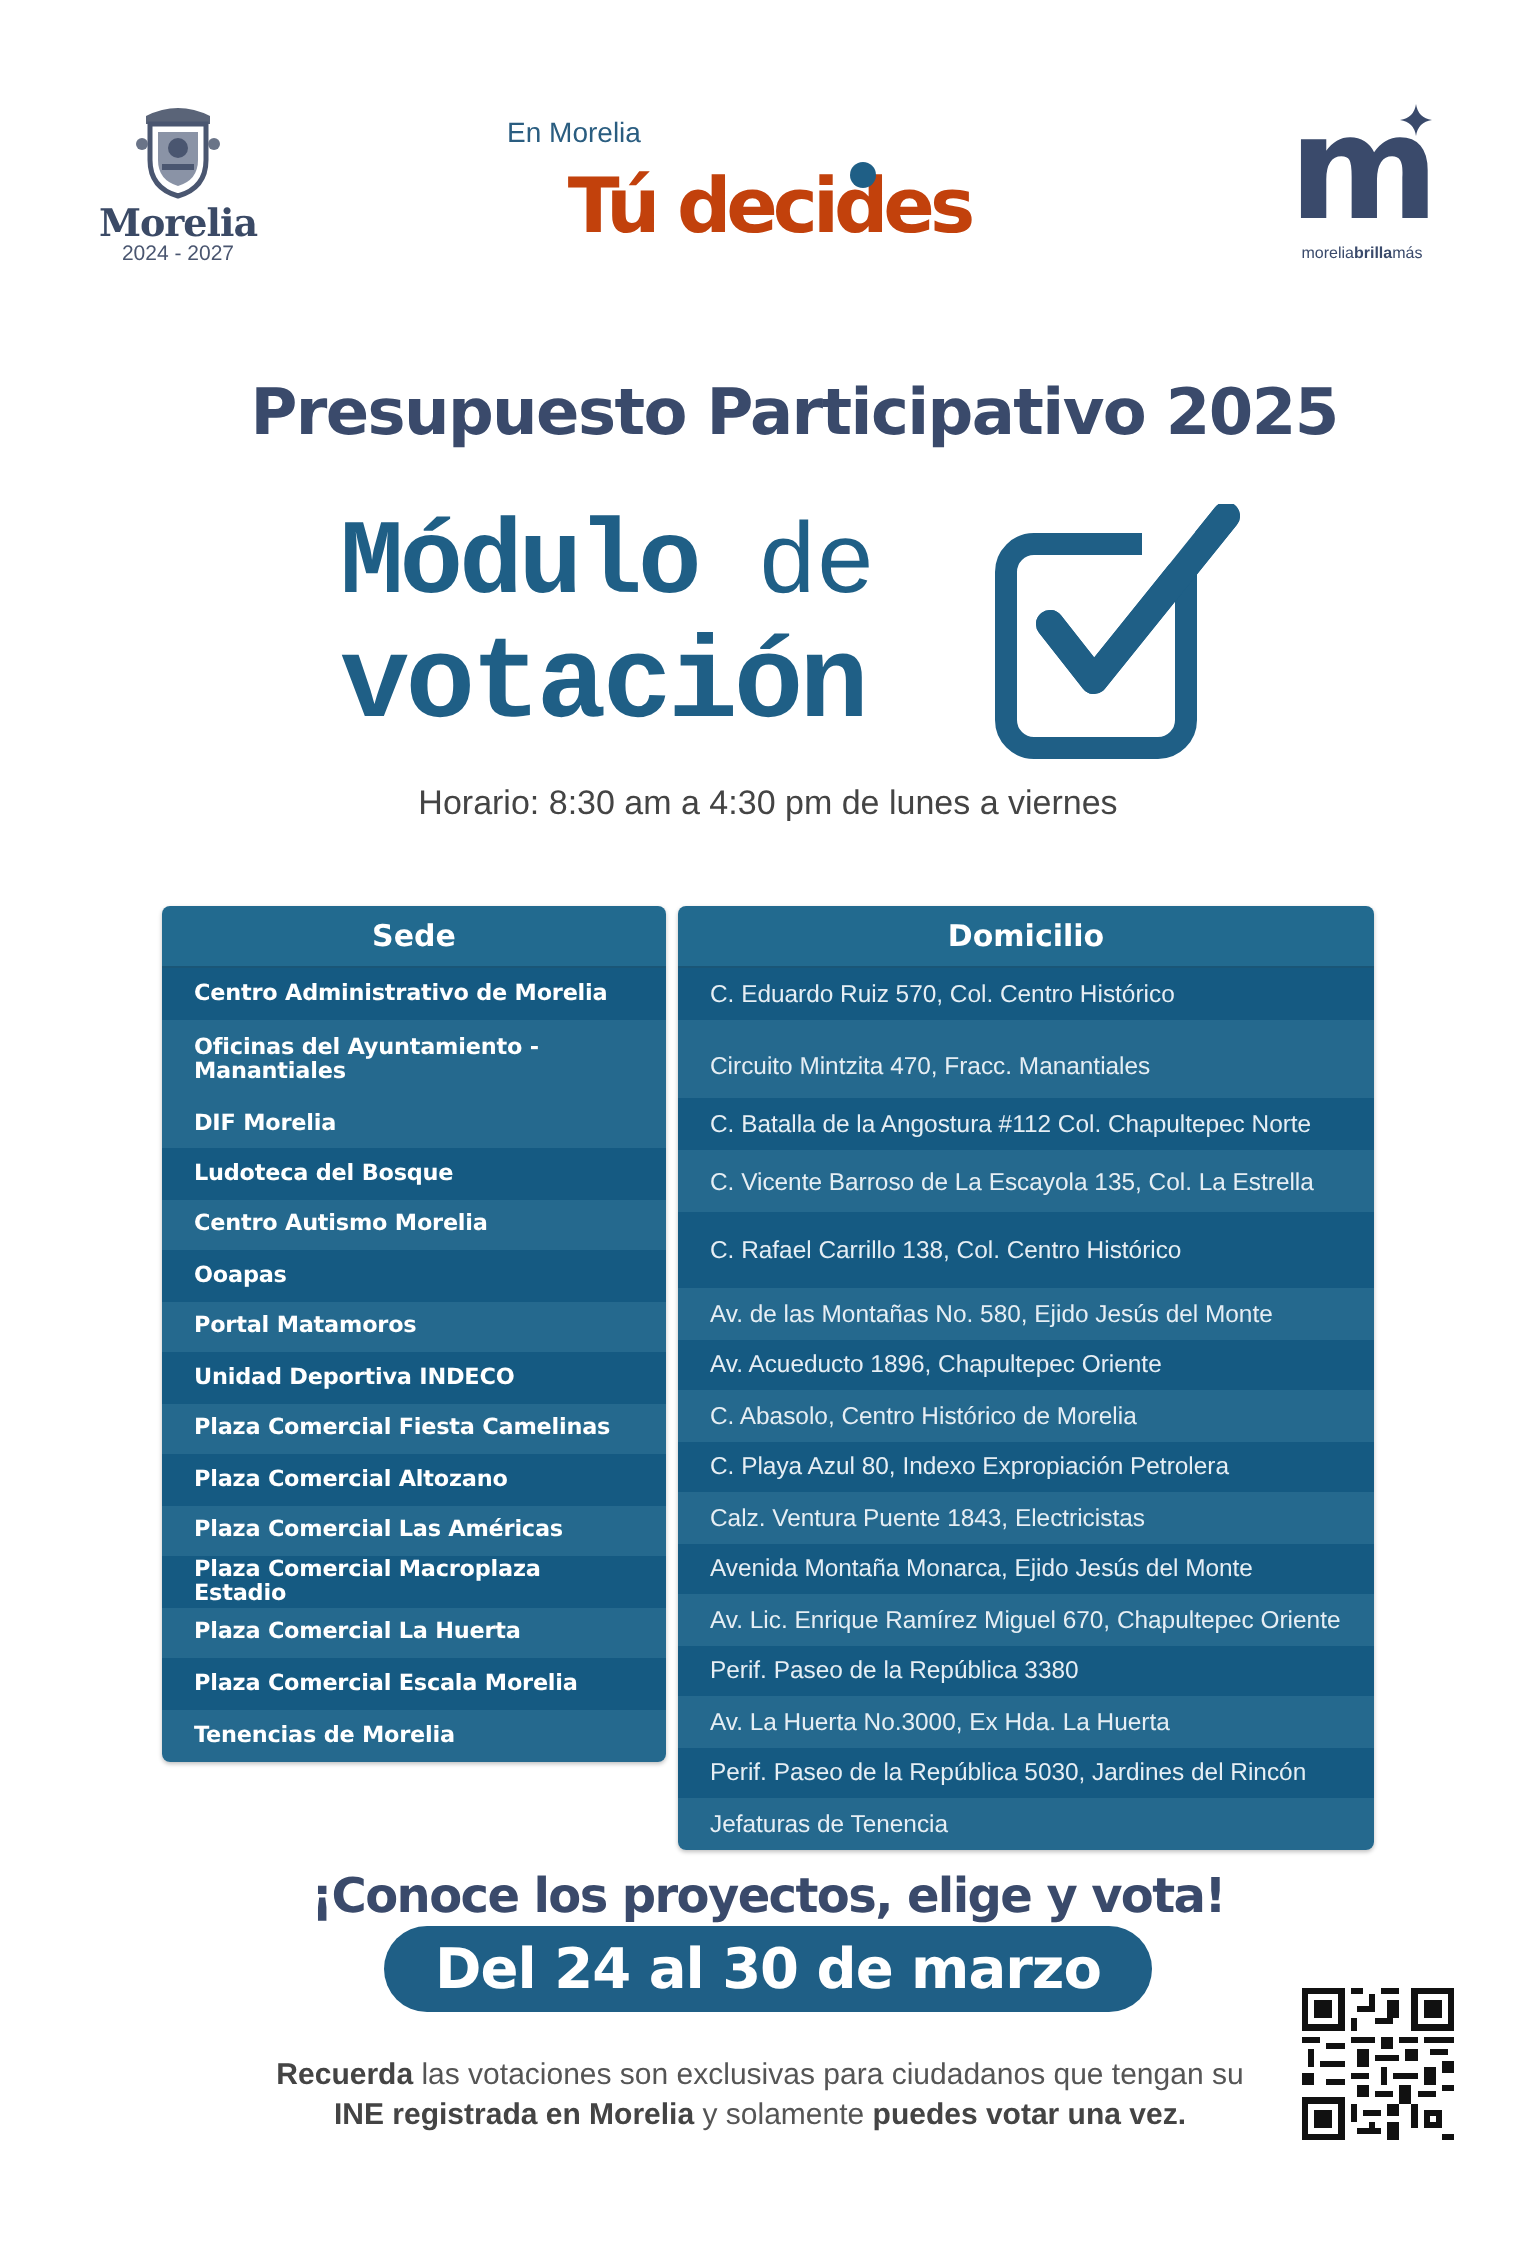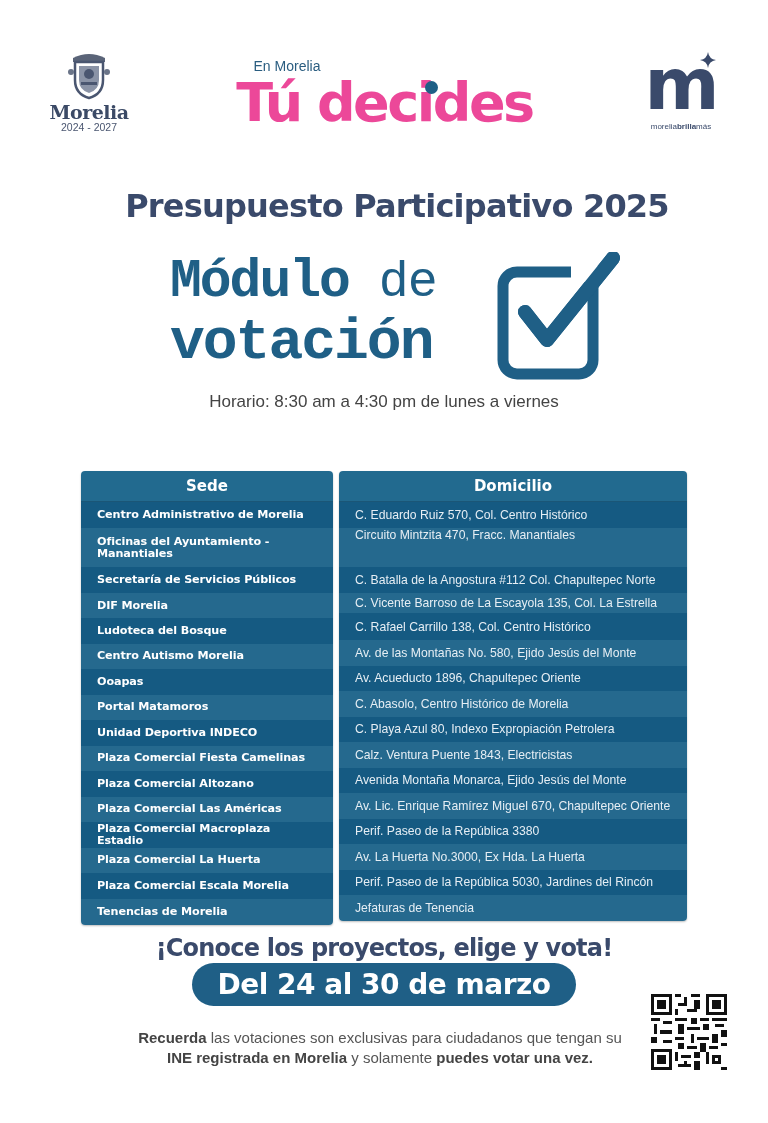--- a/index.html
+++ b/index.html
@@ -6,51 +6,51 @@
   body { width: 768px; height: 1123px; position: relative; overflow: hidden; font-family: "DejaVu Sans", sans-serif; color: #3a4a6b; }
   .abs { position: absolute; }
 
   
   .crest { left: 44px; top: 50px; width: 90px; text-align: center; }
   .crest svg { display: block; margin: 0 auto; }
   .crest-name { font-family: "DejaVu Serif", serif; font-weight: bold; font-size: 19px; color: #3b4a66; letter-spacing: -0.5px; line-height: 20px; margin-top: 2px; }
   .crest-years { font-family: "Liberation Sans", sans-serif; font-size: 10.5px; color: #4a5670; line-height: 11px; }
 
   .slogan-pre { left: 217px; top: 58px; width: 140px; text-align: center; font-family: "Liberation Sans", sans-serif; font-size: 14px; color: #2a5d80; }
-  .slogan { left: 212px; top: 70px; width: 345px; text-align: center; font-family: "DejaVu Sans", sans-serif; font-weight: bold; font-size: 54px; letter-spacing: -2.5px; color: #ec4899; line-height: 66px; }
+  .slogan { left: 212px; top: 70px; width: 345px; text-align: center; font-family: "DejaVu Sans", sans-serif; font-weight: bold; font-size: 38px; letter-spacing: -2.5px; color: #c2410c; line-height: 66px; }
   .slogan-dot { left: 425px; top: 81px; width: 13px; height: 13px; border-radius: 50%; background: #1f5f86; }
 
   .brand { left: 636px; top: 54px; width: 90px; text-align: center; }
   .brand-m { font-family: "DejaVu Sans", sans-serif; font-weight: bold; font-size: 72px; line-height: 60px; color: #3a4a6b; letter-spacing: -2px; }
   .brand-star { left: 700px; top: 52px; width: 16px; height: 16px; }
   .brand-tag { font-family: "Liberation Sans", sans-serif; font-size: 8px; color: #3a4a6b; margin-top: 8px; }
   .brand-tag b { font-weight: bold; }
 
   .title { left: 0; top: 187px; width: 768px; text-align: center; font-family: "DejaVu Sans", sans-serif; font-weight: bold; font-size: 32px; letter-spacing: -0.8px; color: #3a4a6b; padding-left: 13px; }
 
   .modulo { left: 170px; top: 252px; width: 310px; font-family: Liberation Mono, monospace; color: #1f5f86; }
   .modulo-l1 { font-size: 53px; font-weight: bold; letter-spacing: -2px; line-height: 60px; }
   .modulo-l1 .light { font-weight: normal; font-size: 50px; letter-spacing: -1px; }
   .modulo-l2 { font-size: 58px; font-weight: bold; letter-spacing: -2px; line-height: 60px; }
   .check { left: 495px; top: 252px; width: 125px; height: 130px; }
 
   .hours { left: 0; top: 391px; width: 768px; text-align: center; font-family: "Liberation Sans", sans-serif; font-size: 17px; color: #444; line-height: 21px; }
 
   
   .tbl { left: 81px; top: 453px; width: 606px; }
-  .col { position: absolute; top: 0; border-radius: 4px; overflow: hidden; box-shadow: 0 1px 2px rgba(0,0,0,0.25); margin-top: 18px; }
+  .col { position: absolute; top: 0; border-radius: 4px; overflow: hidden; box-shadow: 0 1px 2px rgba(0,0,0,0.25); }
   .col-sede { left: 0; width: 252px; }
   .col-dom { left: 258px; width: 348px; }
   .th { height: 30px; line-height: 30px; background: #226a8f; color: #fff; text-align: center; font-weight: bold; font-size: 15px; font-family: "DejaVu Sans", sans-serif; border-bottom: 1px solid #1a5677; }
   .row { box-sizing: border-box; padding: 0 16px; color: #fff; font-size: 12px; display: flex; align-items: center; }
   .row.dark { background: #155a82; }
   .row.light { background: #25698e; }
   .col-sede .row { font-family: "DejaVu Sans", sans-serif; font-weight: bold; font-size: 11.2px; letter-spacing: -0.1px; line-height: 12px; }
   .col-dom .row { font-family: "Liberation Sans", sans-serif; font-size: 12.2px; color: #e6eef4; align-items: center; }
-  .col-dom .row.tall { align-items: flex-start; padding-top: 0; }
+  .col-dom .row.tall { align-items: flex-start; padding-top: 16px; }
 
   .cta { left: 0; top: 922px; width: 768px; text-align: center; font-family: "DejaVu Sans", sans-serif; font-weight: bold; font-size: 24px; letter-spacing: -0.8px; color: #3a4a6b; margin-top: 12px; }
   .dates { left: 192px; top: 963px; width: 384px; height: 43px; border-radius: 22px; background: #1f5f86; color: #fff; text-align: center; line-height: 43px; font-family: "DejaVu Sans", sans-serif; font-weight: bold; font-size: 28px; letter-spacing: -0.5px; }
 
   .note { left: 110px; top: 1028px; width: 540px; text-align: center; font-family: "Liberation Sans", sans-serif; font-size: 15px; color: #555; line-height: 20px; }
   .note b { color: #444; }
 
   .qr { left: 651px; top: 994px; width: 76px; height: 76px; }
 </style>
 </head>
@@ -97,42 +97,41 @@
 
 <div class="abs hours">
   <div>Horario: 8:30 am a 4:30 pm de lunes a viernes</div>
 </div>
 
 <div class="abs tbl">
   <div class="col col-sede">
     <div class="th">Sede</div>
     <div class="row dark" style="height:26px">Centro Administrativo de Morelia</div>
     <div class="row light" style="height:39px">Oficinas del Ayuntamiento - Manantiales</div>
-    <div class="row dark" style="height:26px">Secretaría de  Servicios Públicos</div>
     <div class="row light" style="height:25px">DIF Morelia</div>
     <div class="row dark" style="height:25.5px">Ludoteca del Bosque</div>
     <div class="row light" style="height:25.5px">Centro Autismo Morelia</div>
     <div class="row dark" style="height:25.5px">Ooapas</div>
     <div class="row light" style="height:25.5px">Portal Matamoros</div>
     <div class="row dark" style="height:25.5px">Unidad Deportiva INDECO</div>
     <div class="row light" style="height:25.5px">Plaza Comercial Fiesta Camelinas</div>
     <div class="row dark" style="height:25.5px">Plaza Comercial Altozano</div>
     <div class="row light" style="height:25.5px">Plaza Comercial Las Américas</div>
     <div class="row dark" style="height:25.5px">Plaza Comercial Macroplaza Estadio</div>
     <div class="row light" style="height:25.5px">Plaza Comercial La Huerta</div>
     <div class="row dark" style="height:25.5px">Plaza Comercial Escala Morelia</div>
     <div class="row light" style="height:26px">Tenencias de Morelia</div>
   </div>
   <div class="col col-dom">
     <div class="th">Domicilio</div>
     <div class="row dark" style="height:26px">C. Eduardo Ruiz 570, Col. Centro Histórico</div>
     <div class="row light tall" style="height:39px">Circuito Mintzita 470, Fracc. Manantiales</div>
     <div class="row dark" style="height:26px">C. Batalla de la Angostura #112 Col. Chapultepec Norte</div>
-    <div class="row light" style="height:20px">C. Vicente Barroso de La Escayola 135, Col. La Estrella</div>
-    <div class="row dark" style="height:27px">C.  Rafael Carrillo 138, Col. Centro Histórico</div>
+    <div class="row light" style="height:31px">C. Vicente Barroso de La Escayola 135, Col. La Estrella</div>
+    <div class="row dark" style="height:38px">C.  Rafael Carrillo 138, Col. Centro Histórico</div>
     <div class="row light" style="height:25.5px">Av. de las Montañas No. 580, Ejido  Jesús del Monte</div>
     <div class="row dark" style="height:25.5px">Av. Acueducto 1896, Chapultepec Oriente</div>
     <div class="row light" style="height:25.5px">C. Abasolo, Centro Histórico de Morelia</div>
     <div class="row dark" style="height:25.5px">C. Playa Azul 80, Indexo Expropiación Petrolera</div>
     <div class="row light" style="height:25.5px">Calz. Ventura Puente 1843, Electricistas</div>
     <div class="row dark" style="height:25.5px">Avenida Montaña Monarca, Ejido Jesús del Monte</div>
     <div class="row light" style="height:25.5px">Av. Lic. Enrique Ramírez Miguel 670, Chapultepec Oriente</div>
     <div class="row dark" style="height:25.5px">Perif. Paseo de la República 3380</div>
     <div class="row light" style="height:25.5px">Av. La Huerta No.3000, Ex Hda. La Huerta</div>
     <div class="row dark" style="height:25.5px">Perif. Paseo de la República 5030, Jardines del Rincón</div>

